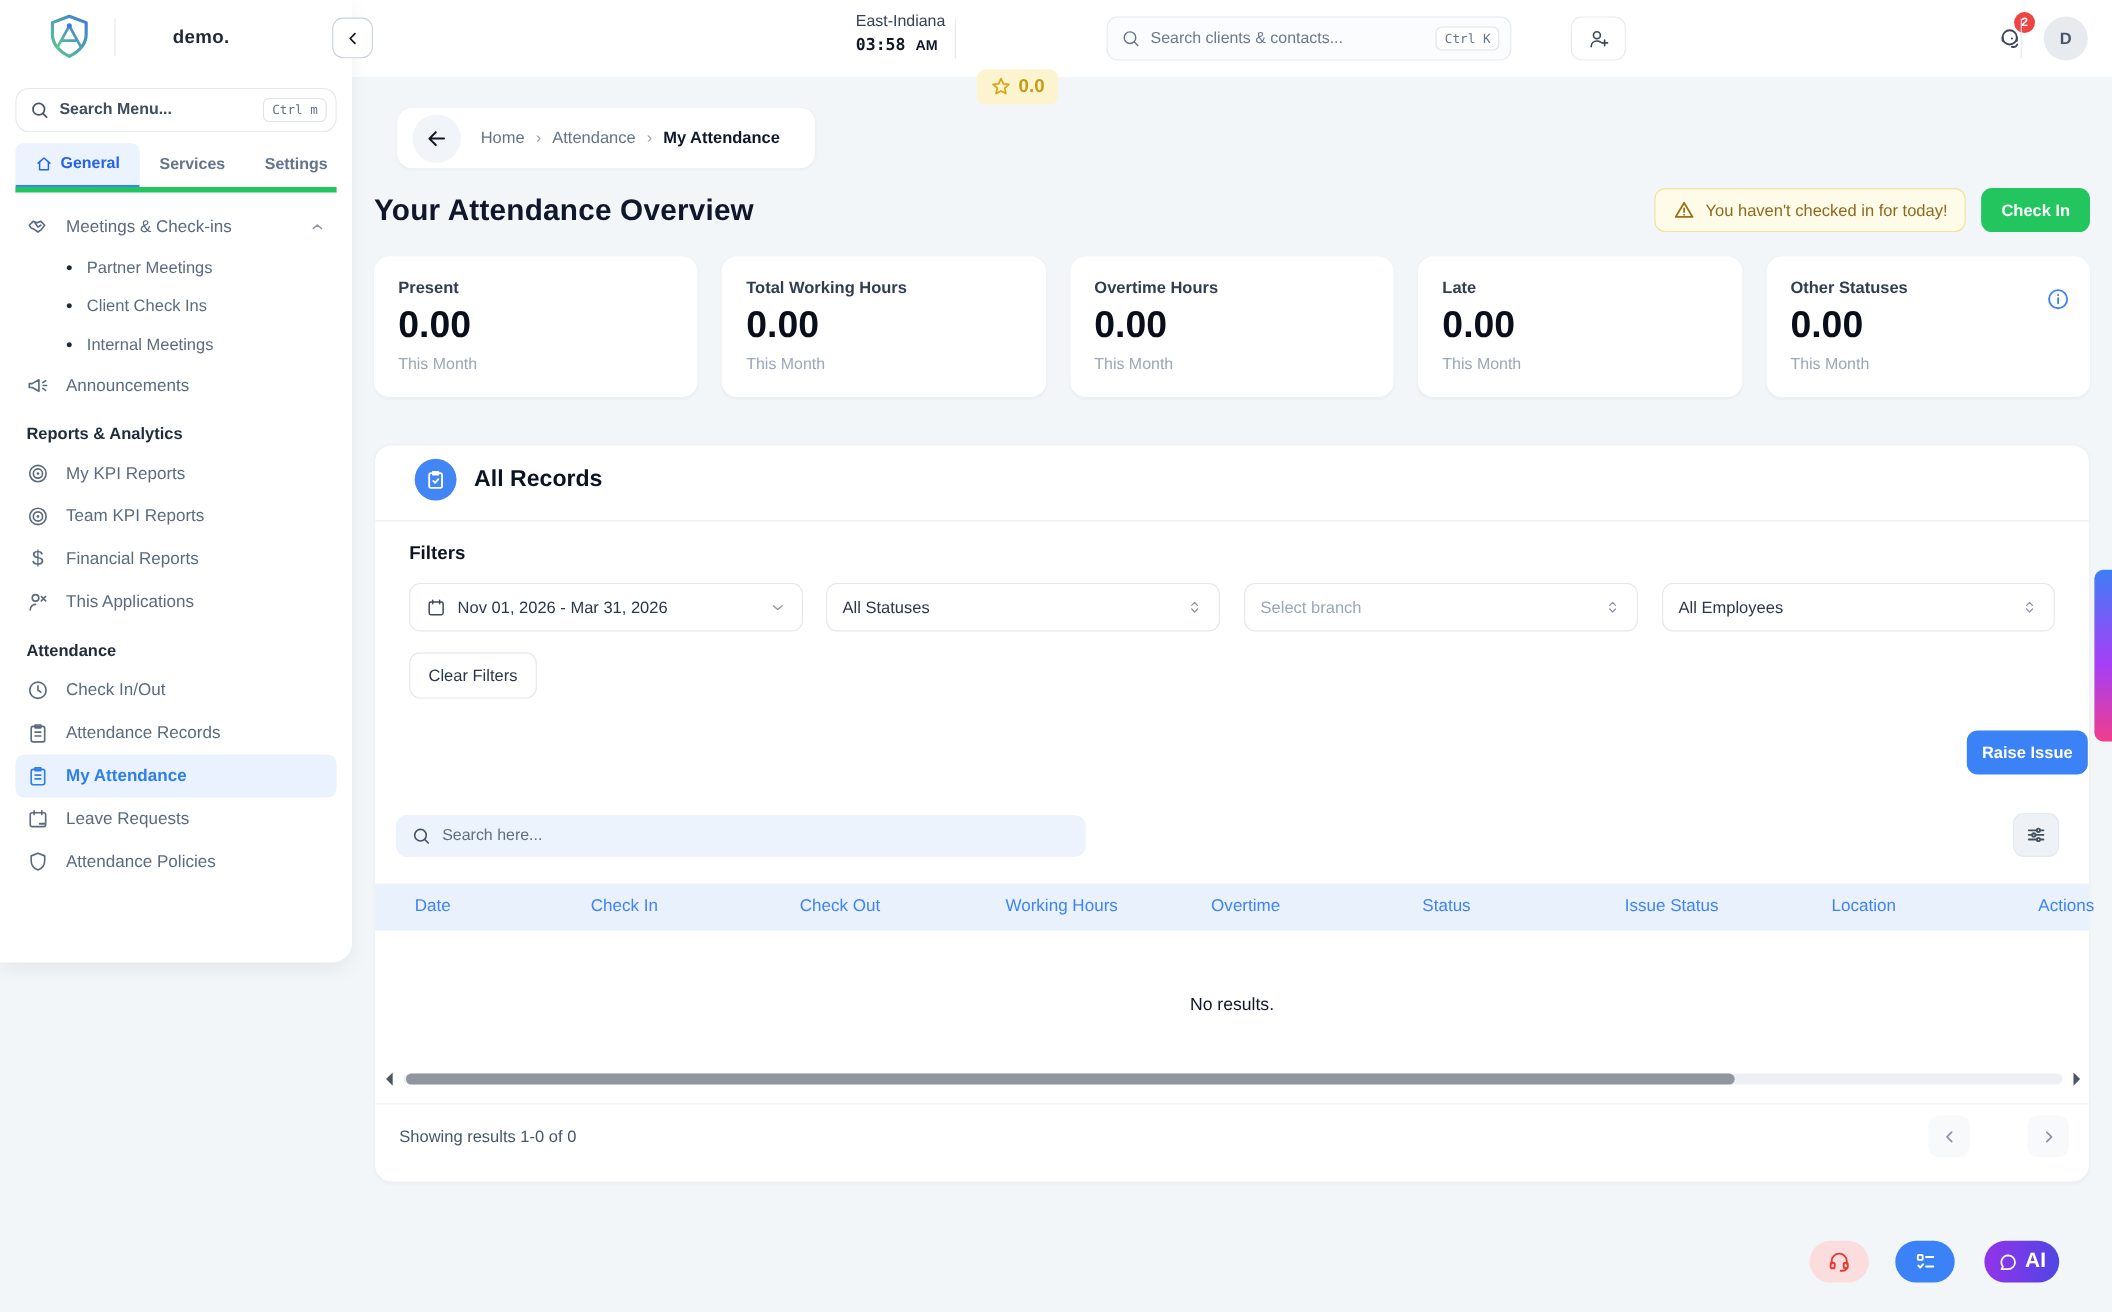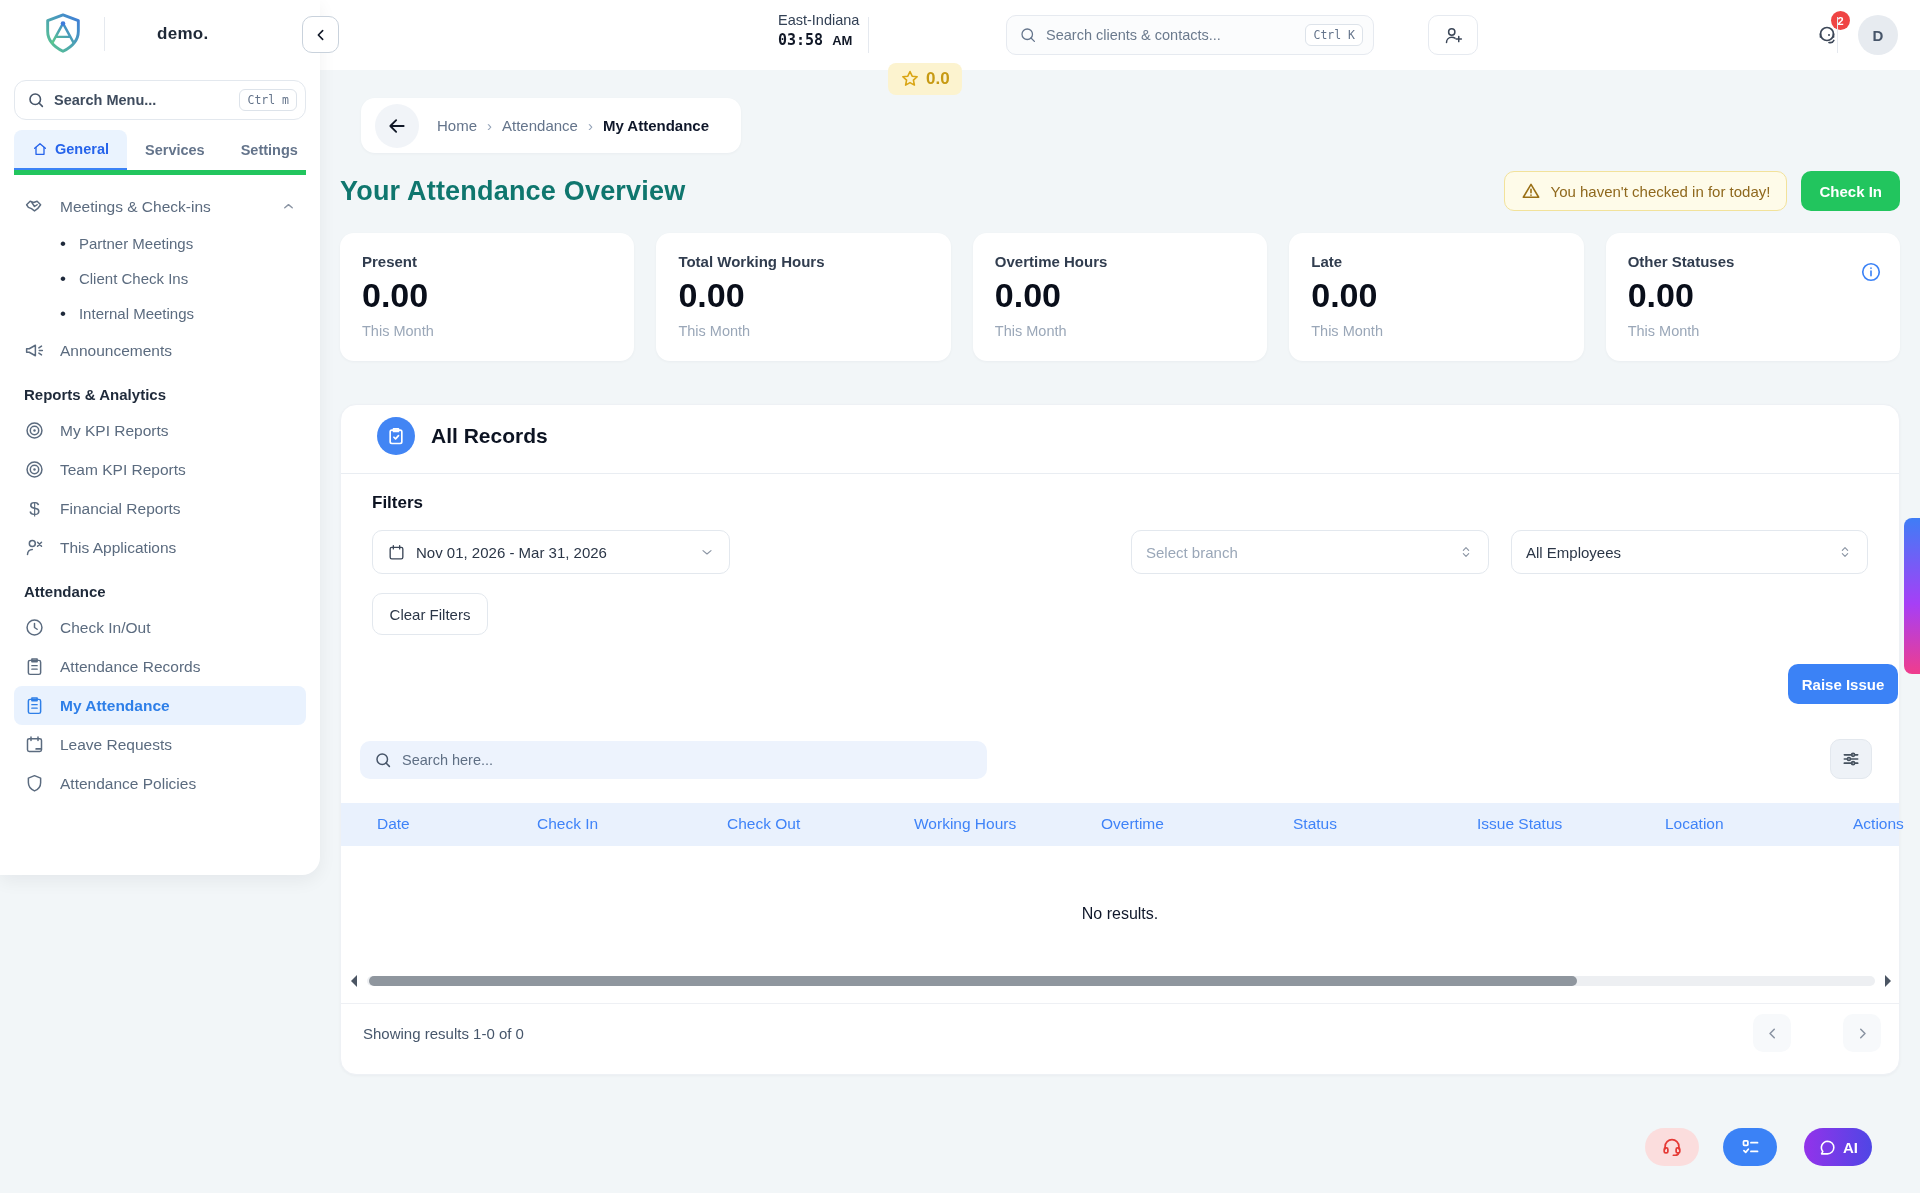--- a/index.html
+++ b/index.html
@@ -68,21 +68,21 @@
   
   .main { position:absolute; left:320px; top:70px; width:1600px; height:1123px; }
   .crumb-card { position:absolute; left:41px; top:28px; width:380px; height:55px; background:#fff; border-radius:14px;
     display:flex; align-items:center; padding:0 16px 0 14px; gap:18px; box-shadow:0 1px 3px rgba(15,23,42,.04); }
   .back-btn { width:44px; height:44px; border-radius:50%; background:#f1f4f8; display:flex; align-items:center; justify-content:center; color:#111827; }
   .crumbs { display:flex; align-items:center; gap:10px; font-size:15px; color:#64748b; }
   .crumbs .sep { color:#94a3b8; }
   .crumbs .cur { color:#0f172a; font-weight:700; }
 
   .title-row { position:absolute; left:20px; top:100px; width:1560px; height:42px; display:flex; align-items:center; }
-  .page-title { font-size:27px; font-weight:700; color:#0f766e; letter-spacing:.2px; }
+  .page-title { font-size:27px; font-weight:700; color:#0f172a; letter-spacing:.2px; }
   .title-right { margin-left:auto; display:flex; align-items:center; gap:14px; }
   .warn-badge { height:40px; display:flex; align-items:center; gap:10px; padding:0 16px; background:#fefbe9;
     border:1px solid #f2e29b; border-radius:10px; color:#8f681d; font-size:15px; }
   .checkin-btn { height:40px; padding:0 18px; background:#22c55e; color:#fff; font-weight:700; font-size:15px;
     border:none; border-radius:10px; display:flex; align-items:center; }
 
   .stats-row { position:absolute; left:20px; top:163px; width:1560px; display:flex; gap:22px; }
   .stat-card { flex:1; height:128px; background:#fff; border-radius:14px; padding:20px 22px; position:relative;
     box-shadow:0 1px 3px rgba(15,23,42,.04); }
   .stat-label { font-size:15px; font-weight:700; color:#313d4f; }
@@ -125,21 +125,21 @@
   .pg-btn { position:absolute; top:609px; width:38px; height:38px; background:#f7f9fb; border:none; border-radius:10px;
     display:flex; align-items:center; justify-content:center; color:#8a94a3; }
   .pg-prev { left:1412px; } .pg-next { left:1502px; }
 
   .side-handle { position:absolute; right:0; top:518px; width:16px; height:156px; border-radius:8px 0 0 8px;
     background:linear-gradient(180deg,#3f7df6 0%,#a63ff6 55%,#f03d8c 100%); z-index:8; }
 
   .float-pill { position:absolute; bottom:27px; height:38px; border-radius:19px; display:flex; align-items:center; justify-content:center; z-index:8; }
   .fp-headset { right:221px; width:54px; background:#fbdddd; color:#e53935; }
   .fp-list { right:143px; width:54px; background:#3b82f6; color:#fff; }
-  .fp-ai { right:48px; width:68px; background:linear-gradient(90deg,#9333ea,#4f46e5); color:#fff; gap:6px; font-weight:700; font-size:15px;text-align:right; }
+  .fp-ai { right:48px; width:68px; background:linear-gradient(90deg,#9333ea,#4f46e5); color:#fff; gap:6px; font-weight:700; font-size:19px;text-align:right; }
 </style>
 </head>
 <body>
 
 <header class="topbar">
   <div class="tz-block">
     <div class="tz-name">East-Indiana</div>
     <div class="tz-time"><span>03:58</span> <span class="mer">AM</span></div>
   </div>
   <div class="tb-divider"></div>
@@ -442,20 +442,27 @@
 
     <div class="ffield" style="left:31px;">
       <svg class="ic fic" width="19" height="19" viewBox="0 0 24 24">
           <rect x="4" y="5.5" width="16" height="14.5" rx="2"></rect>
           <path d="M8 3.5v4M16 3.5v4M4 10h16" style="display:none"></path>
           <path d="M8 3.5v4M16 3.5v4"></path>
         </svg>
       <span class="grow">Nov 01, 2026 - Mar 31, 2026</span>
       <svg class="ic" width="16" height="16" viewBox="0 0 24 24" style="color:#8a94a3">
           <path d="M6 10l6 5 6-5"></path>
+        </svg>
+    </div>
+    <div class="ffield" style="left:410px;">
+      <span class="grow">All Statuses</span>
+      <svg class="ic" width="16" height="16" viewBox="0 0 24 24" style="color:#8a94a3">
+          <path d="M8 9.5l4-4 4 4"></path>
+          <path d="M8 14.5l4 4 4-4"></path>
         </svg>
     </div>
     <div class="ffield" style="left:790px;">
       <span class="grow ph">Select branch</span>
       <svg class="ic" width="16" height="16" viewBox="0 0 24 24" style="color:#8a94a3">
           <path d="M8 9.5l4-4 4 4"></path>
           <path d="M8 14.5l4 4 4-4"></path>
         </svg>
     </div>
     <div class="ffield" style="left:1170px; width:357px;">

